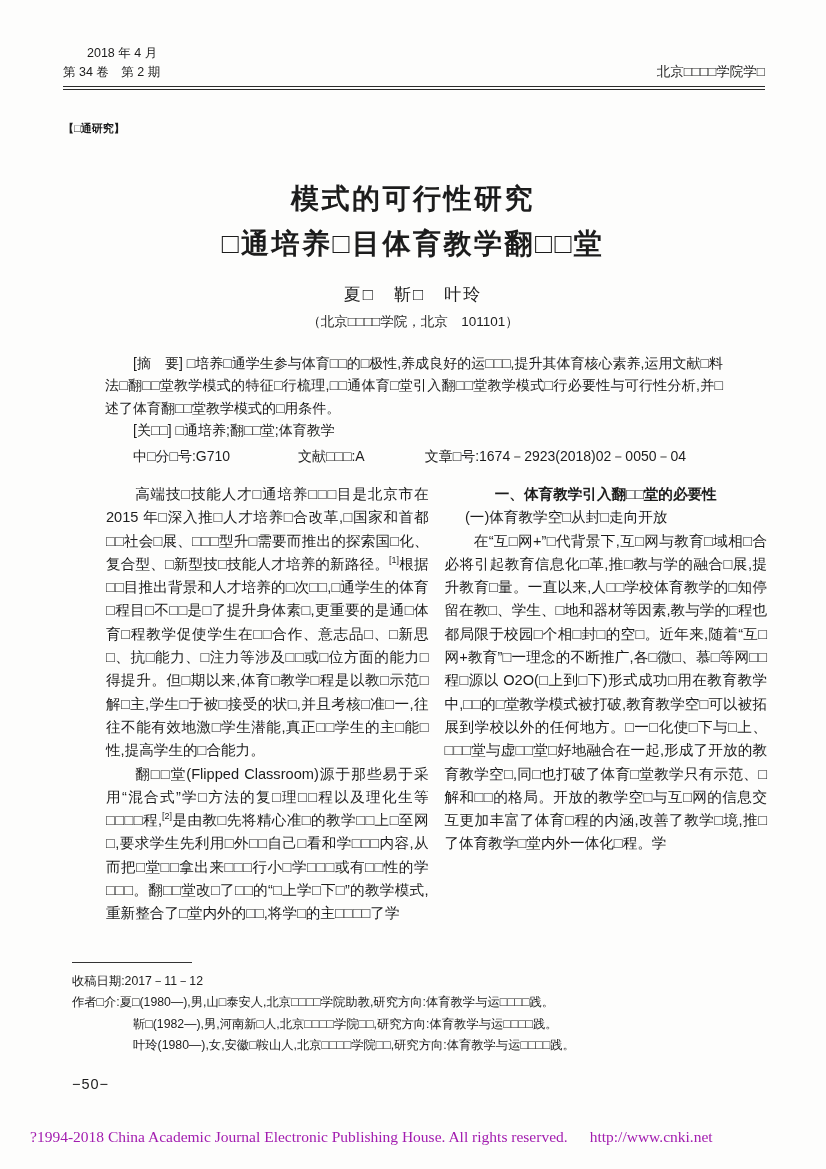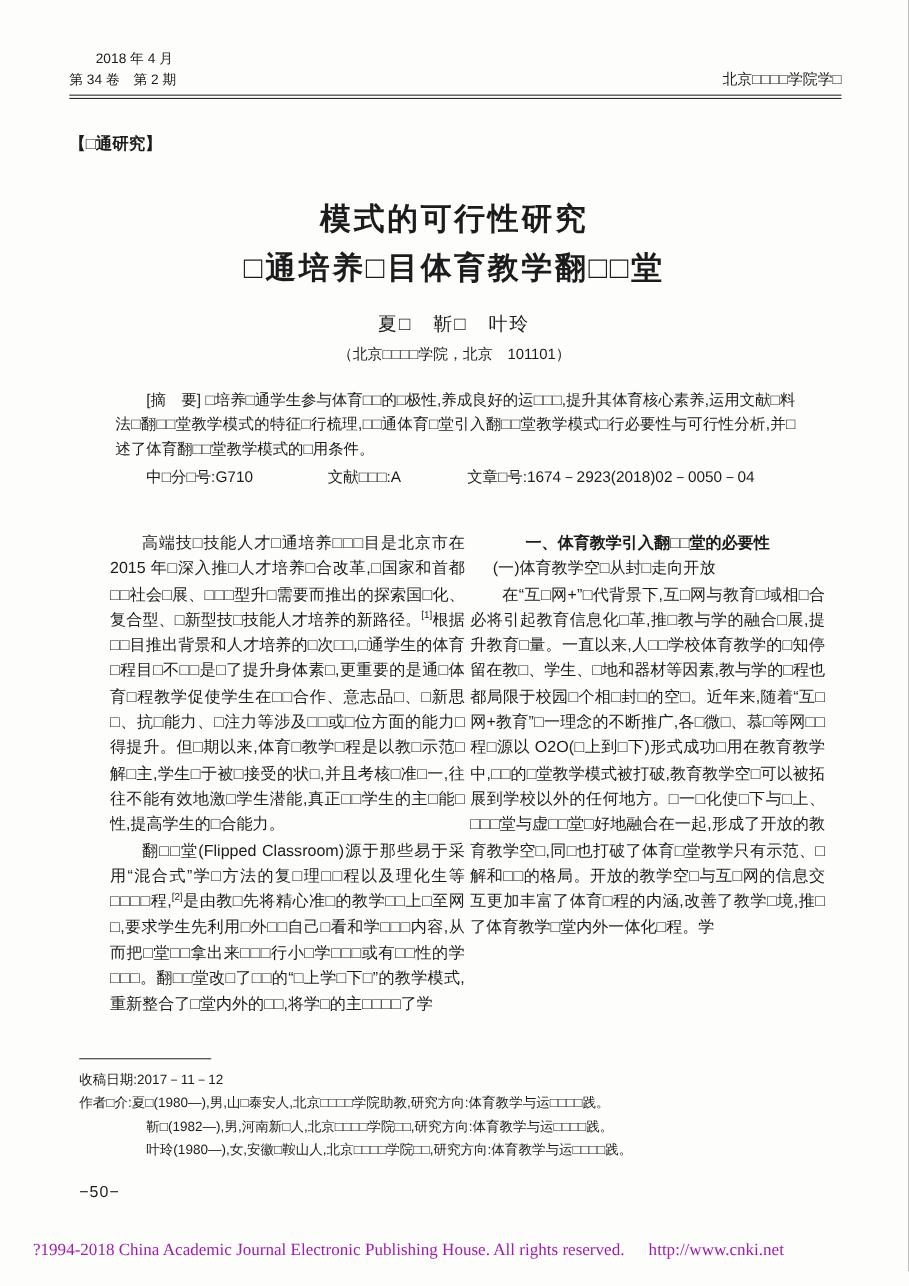--- a/index.html
+++ b/index.html
@@ -15,37 +15,37 @@
     overflow:hidden;
   }
   
   .header { position:absolute; top:44px; left:63px; right:61px; }
   .header-row { display:flex; justify-content:space-between; align-items:flex-end; }
   .header-left { font-size:12.5px; line-height:19px; }
   .header-date { padding-left:24px; }
   .header-right { font-size:13.5px; padding-bottom:1px; }
   .double-rule { margin-top:4px; height:4px; border-top:1.5px solid #2a2a2a; border-bottom:1px solid #2a2a2a; }
   
-  .section-label { position:absolute; top:121px; left:63px; font-size:15px; font-weight:bold; }
+  .section-label { position:absolute; top:121px; left:63px; font-size:11px; font-weight:bold; }
   .title { position:absolute; top:176px; left:0; width:100%; text-align:center;
            font-size:28px; font-weight:bold; line-height:45px; letter-spacing:2.5px; }
   .authors { position:absolute; top:283px; left:0; width:100%; text-align:center;
              font-size:17px; letter-spacing:2px; }
   .affiliation { position:absolute; top:313px; left:0; width:100%; text-align:center; font-size:13.5px; }
   
   .front { position:absolute; top:352px; left:105px; width:618px;
            font-size:14px; line-height:22.4px; }
   .abstract { text-align:justify; text-indent:2em; }
   .keywords { text-indent:2em; }
   .meta-line { padding-left:2em; margin-top:3px; display:flex; }
   .meta-doc { margin-left:68px; }
   .meta-article { margin-left:60px; }
   
-  .columns { position:absolute; top:483px; left:100px; width:661px;
-             display:flex; gap:5px;
+  .columns { position:absolute; top:483px; left:106px; width:661px;
+             display:flex; gap:16px;
              font-size:14.6px; line-height:23.3px; text-align:justify; }
   .col { width:322.5px; }
   .col p { margin:0; text-indent:2em; }
   .col p.no-indent { text-indent:0; }
   sup.ref { font-size:9px; vertical-align:super; line-height:0; }
   .sec-heading { font-weight:bold; text-align:center; text-indent:0 !important; margin:11px 0 7px; }
   .sub-heading { text-indent:1.4em !important; }
   
   .footnote-rule { position:absolute; top:962px; left:72px; width:120px; border-top:1.5px solid #333; }
   .footnotes { position:absolute; top:971px; left:72px; width:694px;
@@ -82,20 +82,24 @@
   </div>
 
   <div class="authors">夏□　靳□　叶玲</div>
   <div class="affiliation">（北京□□□□学院，北京　101101）</div>
 
   <div class="front">
     <div class="abstract">
       <span>[摘　要]</span>
       <span>□培养□通学生参与体育□□的□极性,养成良好的运□□□,提升其体育核心素养,运用文献□料法□翻□□堂教学模式的特征□行梳理,□□通体育□堂引入翻□□堂教学模式□行必要性与可行性分析,并□述了体育翻□□堂教学模式的□用条件。</span>
     </div>
+    <div class="keywords">
+      <span>[关□□]</span>
+      <span>□通培养;翻□□堂;体育教学</span>
+    </div>
     <div class="meta-line">
       <span class="meta-clc">中□分□号:G710</span>
       <span class="meta-doc">文献□□□:A</span>
       <span class="meta-article">文章□号:1674－2923(2018)02－0050－04</span>
     </div>
   </div>
 
   <div class="columns">
     <div class="col">
       <p><span>高端技□技能人才□通培养□□□目是北京市在 2015 年□深入推□人才培养□合改革,□国家和首都□□社会□展、□□□型升□需要而推出的探索国□化、复合型、□新型技□技能人才培养的新路径。</span><sup class="ref">[1]</sup><span>根据□□目推出背景和人才培养的□次□□,□通学生的体育□程目□不□□是□了提升身体素□,更重要的是通□体育□程教学促使学生在□□合作、意志品□、□新思□、抗□能力、□注力等涉及□□或□位方面的能力□得提升。但□期以来,体育□教学□程是以教□示范□解□主,学生□于被□接受的状□,并且考核□准□一,往往不能有效地激□学生潜能,真正□□学生的主□能□性,提高学生的□合能力。</span></p>

